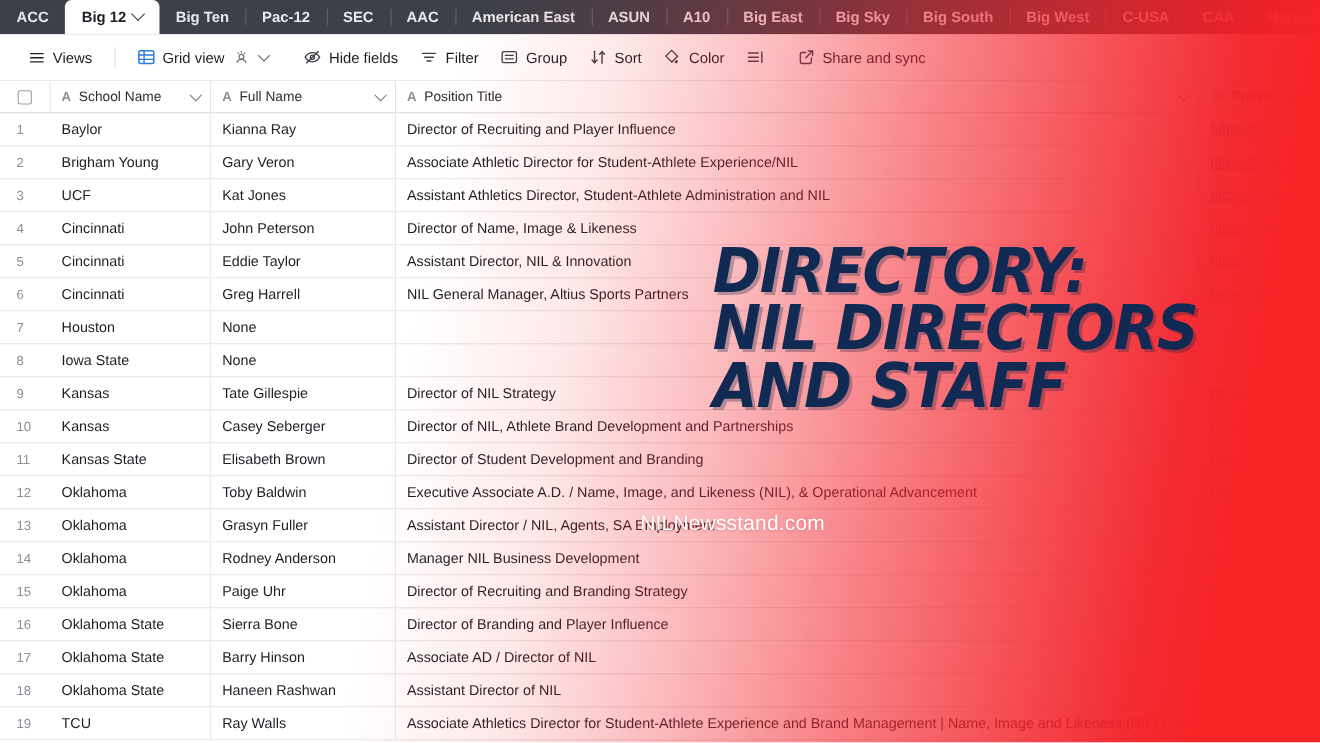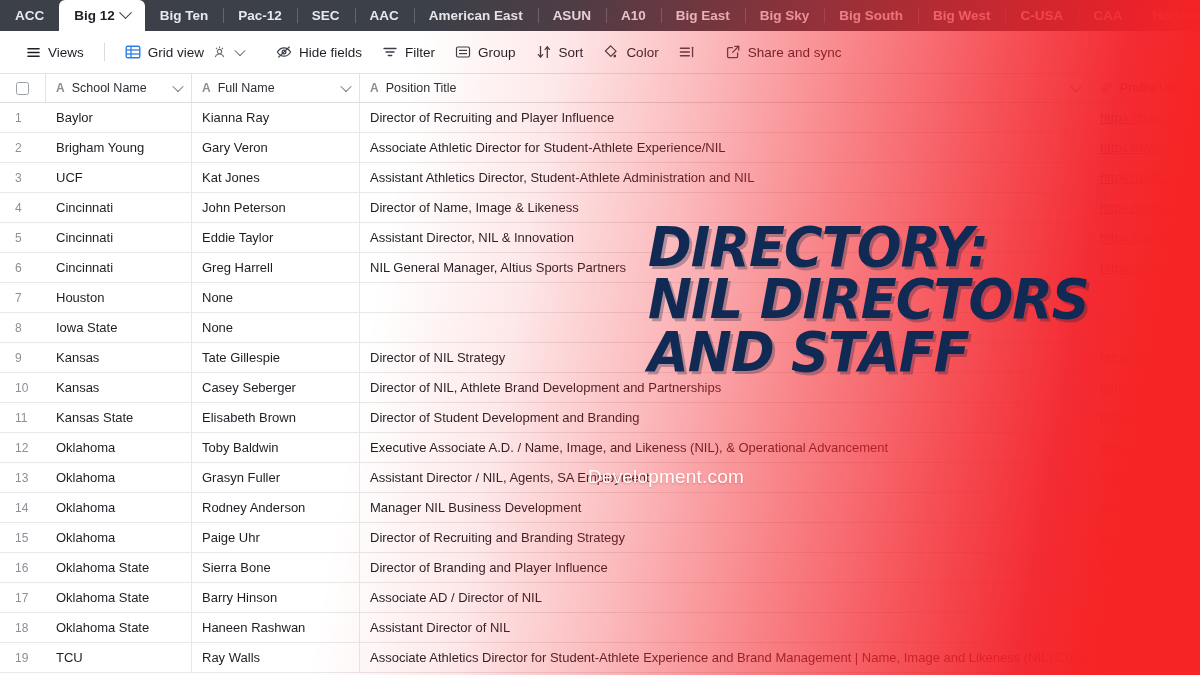--- a/index.html
+++ b/index.html
@@ -571,15 +571,15 @@
   </div>
 
   <div class="red-wash"></div>
 
   <div class="title-wrap">
     <div class="title-line t1">DIRECTORY:</div>
     <div class="title-line t2">NIL DIRECTORS</div>
     <div class="title-line t3">AND STAFF</div>
   </div>
 
-  <div class="watermark">Development.com</div>
+  <div class="watermark">NILNewsstand.com</div>
 
 </div>
 
 </body></html>

